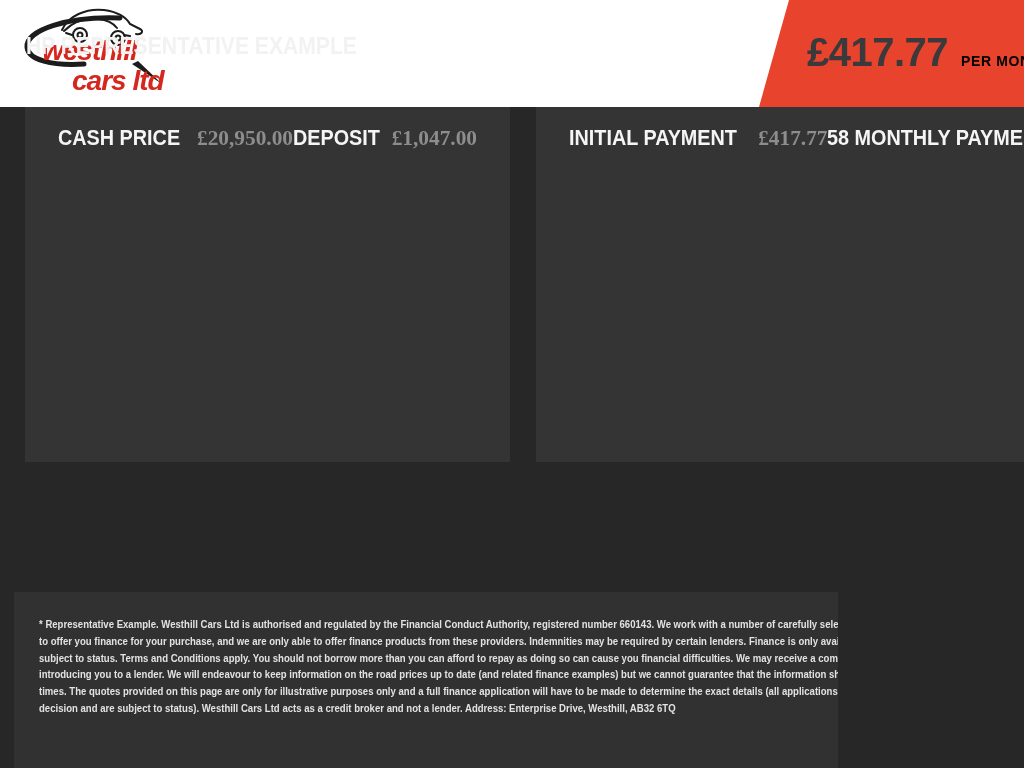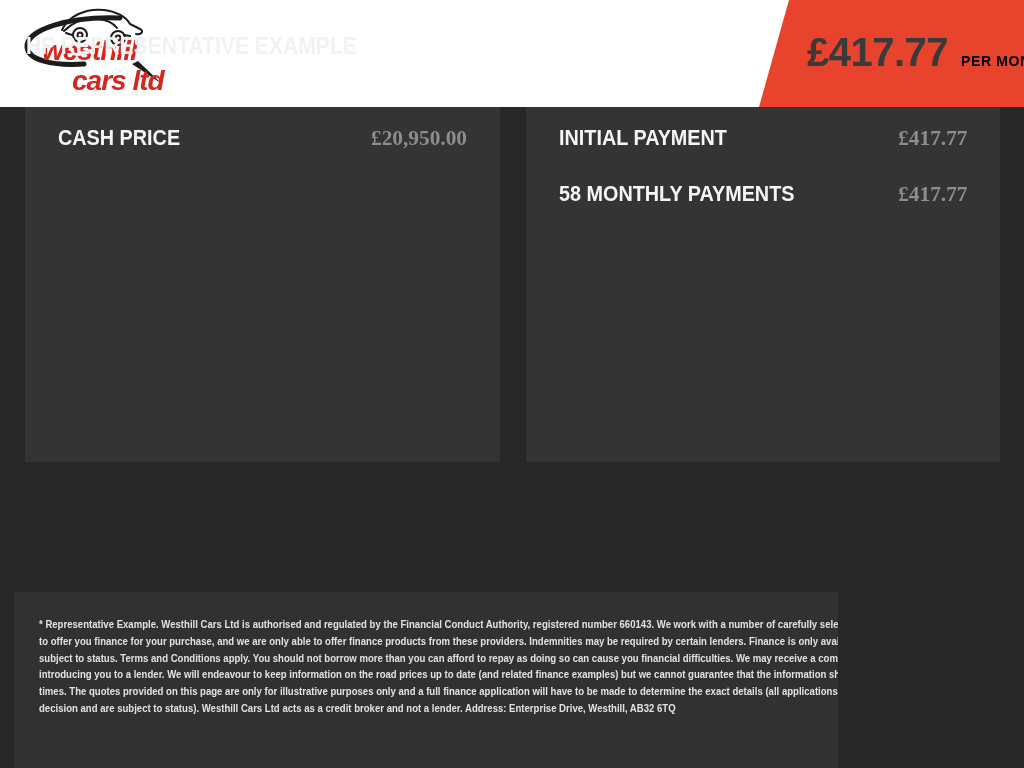--- a/index.html
+++ b/index.html
@@ -39,21 +39,21 @@
     margin:0; padding:33px 0 0 26px; color:#f2f2f2;
     font-size:24px; font-weight:bold; line-height:25px; white-space:nowrap;
   }
   .page-title .squeeze { display:inline-block; transform:scaleX(.88); transform-origin:0 50%; }
 
   .panels {
     display:flex; gap:26px; margin:27px 24px 0 25px;
   }
   .panel {
     flex:1; height:377px; background:#343434; box-sizing:border-box;
-    padding:25px 33px 0 33px; display:flex; flex-direction:column;
+    padding:25px 33px 0 33px; display:flex; flex-direction:row;
   }
   .frow {
     height:56px; display:flex; justify-content:space-between; align-items:center;
   }
   .flabel {
     color:#f5f5f5; font-size:22px; font-weight:bold; white-space:nowrap;
     transform:scaleX(.9); transform-origin:0 50%;
   }
   .fvalue {
     color:#8d8d8d; font-size:22px; font-weight:bold; white-space:nowrap;
@@ -108,20 +108,24 @@
 
   <h1 class="page-title"><span class="squeeze">HP REPRESENTATIVE EXAMPLE</span></h1>
 
   <div class="panels">
 
     <div class="panel">
       <div class="frow">
         <span class="flabel">CASH PRICE</span>
         <span class="fvalue">£20,950.00</span>
       </div>
+      <div class="frow">
+        <span class="flabel">DEPOSIT</span>
+        <span class="fvalue">£1,047.00</span>
+      </div>
     </div>
 
     <div class="panel">
       <div class="frow">
         <span class="flabel">INITIAL PAYMENT</span>
         <span class="fvalue">£417.77</span>
       </div>
       <div class="frow">
         <span class="flabel">58 MONTHLY PAYMENTS</span>
         <span class="fvalue">£417.77</span>

